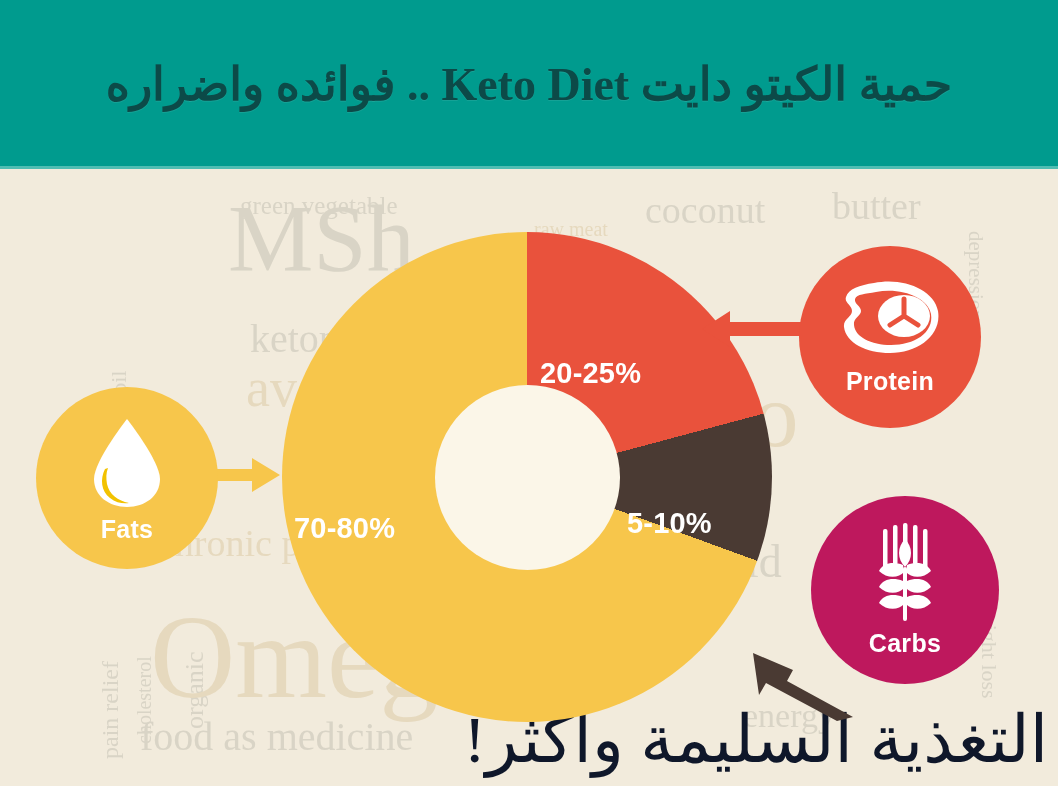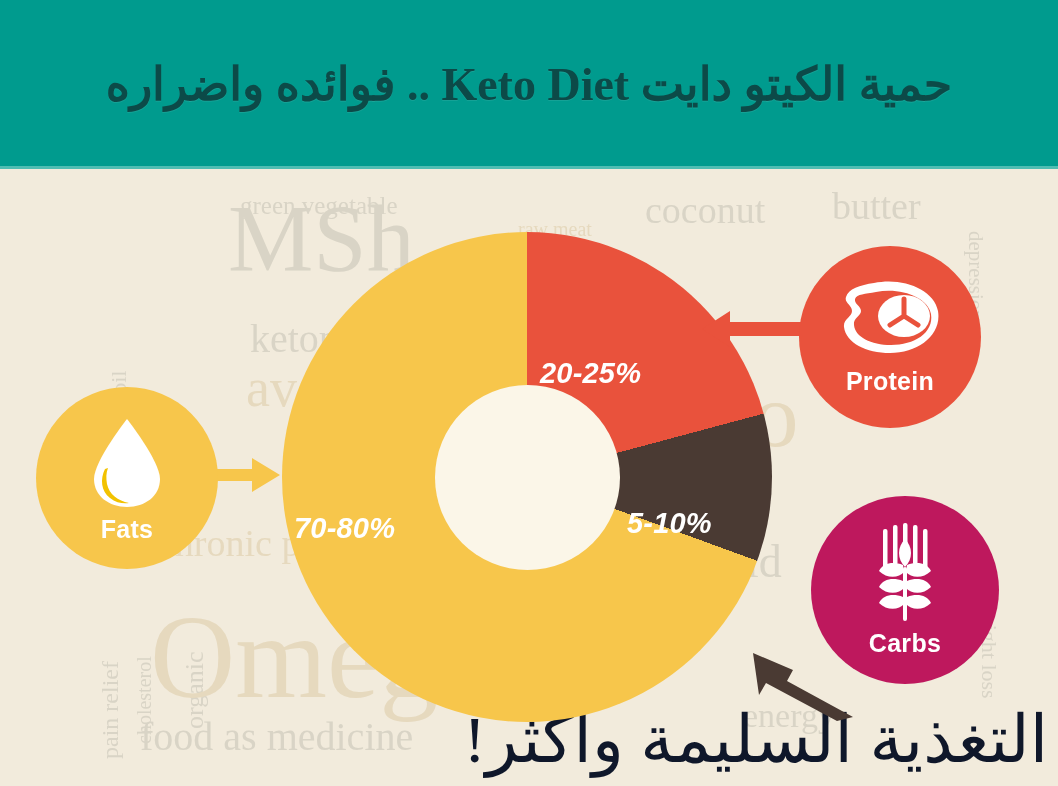--- a/index.html
+++ b/index.html
@@ -52,21 +52,21 @@
   .wm.rot90r{ transform:rotate(90deg); transform-origin:left top; }
 
   #wm-arabic-bottom{
     position:absolute; right:10px; bottom:8px;
     font-family:"Liberation Serif", serif;
     font-size:66px; color:#0f172a; direction:rtl; white-space:nowrap;
   }
 
   
   #donut-wrap{
-    position:absolute; left:282px; top:63px; width:490px; height:490px;font-style:italic;
+    position:absolute; left:282px; top:63px; width:490px; height:490px;
   }
   #donut{
     position:absolute; inset:0; border-radius:50%;
     background:
       conic-gradient(
         #E9523C 0deg 75deg,
         #4A3A33 75deg 110deg,
         #F7C64B 110deg 360deg
       );
   }
@@ -123,21 +123,21 @@
 <div id="canvas">
 
   <div>
     <div class="wm cool" style="left:240px; top:24px; font-size:25px;">green vegetable</div>
     <div class="wm cool rot90" style="left:108px; top:300px; font-size:22px;">coconut oil</div>
     <div class="wm warm rot90" style="left:146px; top:290px; font-size:20px;">epilepsy</div>
     <div class="wm cool" style="left:250px; top:150px; font-size:40px;">ketones</div>
     <div class="wm warm" style="left:246px; top:192px; font-size:54px;">avocado</div>
     <div class="wm cool" style="left:645px; top:22px; font-size:38px;">coconut</div>
     <div class="wm cool" style="left:832px; top:18px; font-size:38px;">butter</div>
-    <div class="wm warm" style="left:518px; top:50px; font-size:20px;">raw meat</div>
+    <div class="wm warm" style="left:534px; top:50px; font-size:20px;">raw meat</div>
     <div class="wm warm" style="left:640px; top:200px; font-size:92px;">keto</div>
     <div class="wm cool rot90r" style="left:986px; top:62px; font-size:21px;">depression</div>
     <div class="wm cool" style="left:600px; top:152px; font-size:20px;">breakfast seed</div>
     <div class="wm cool" style="left:482px; top:204px; font-size:22px;">intermittent fasting</div>
     <div class="wm cool" style="left:452px; top:228px; font-size:18px;">eating</div>
     <div class="wm warm" style="left:158px; top:355px; font-size:38px;">chronic pain</div>
     <div class="wm cool rot90" style="left:182px; top:560px; font-size:26px;">organic</div>
     <div class="wm cool rot90" style="left:98px; top:590px; font-size:24px;">pain relief</div>
     <div class="wm cool rot90" style="left:134px; top:575px; font-size:20px;">cholesterol</div>
     <div class="wm warm" style="left:322px; top:398px; font-size:28px;">healthy fats as fuel</div>

